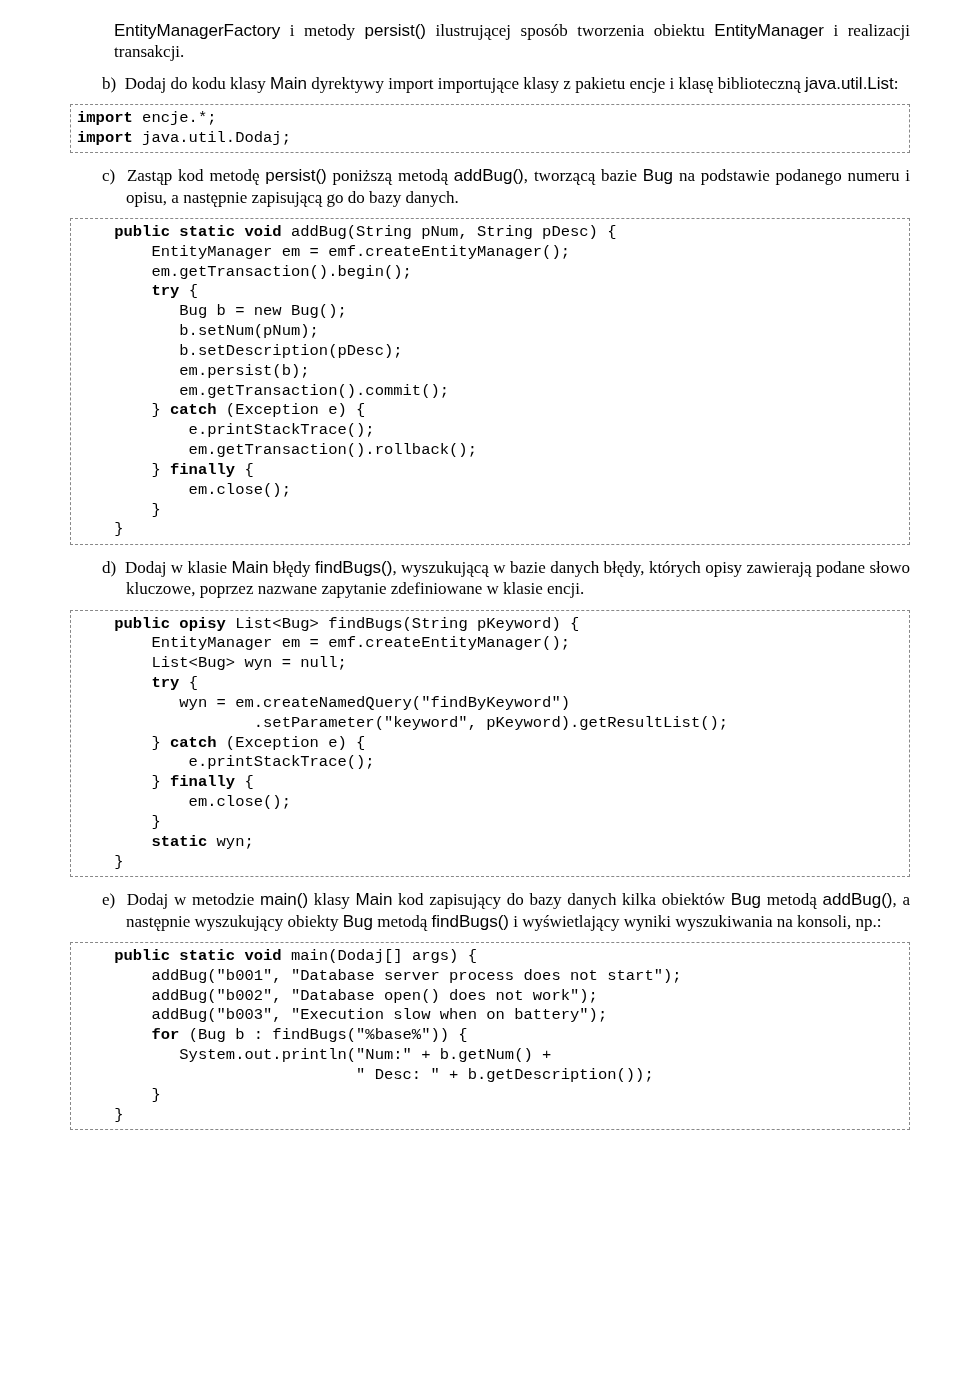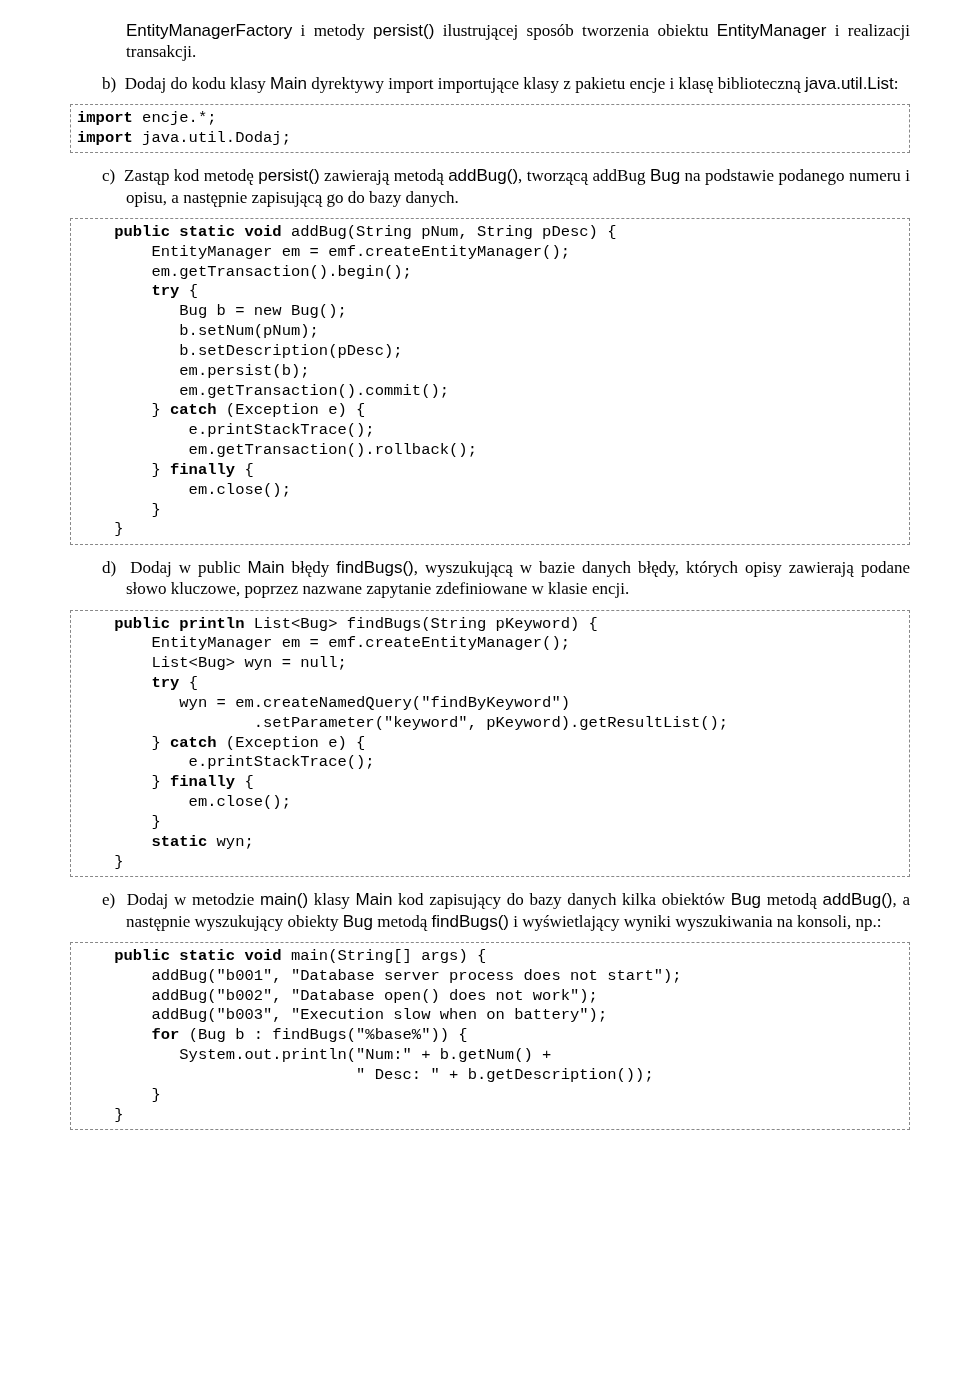--- a/index.html
+++ b/index.html
@@ -15,21 +15,21 @@
   }
   .para {
     text-align: justify;
     margin: 0 0 10px 0;
   }
   .indent-para {
     margin-left: 56px;
     text-indent: -24px;
   }
   .no-indent {
-    margin-left: 56px;
+    margin-left: 44px;
   }
   .sf { font-family: Arial, Helvetica, sans-serif; }
   .codebox {
     border: 1px dashed #888;
     padding: 4px 6px;
     margin: 4px 0 12px 0;
     font-family: "Courier New", Courier, monospace;
     font-size: 15.5px;
     white-space: pre;
     line-height: 1.28;
@@ -46,21 +46,21 @@
 <p class="para indent-para">
 <span>b)</span>&nbsp;
 <span>Dodaj do kodu klasy </span><span class="sf">Main</span><span> dyrektywy import importujące klasy z pakietu encje i klasę biblioteczną </span><span class="sf">java.util.List</span><span>:</span>
 </p>
 
 <div class="codebox"><span class="kw">import</span><span> encje.*;
 </span><span class="kw">import</span><span> java.util.Dodaj;</span></div>
 
 <p class="para indent-para">
 <span>c)</span>&nbsp;
-<span>Zastąp kod metodę </span><span class="sf">persist()</span><span> zawierają metodą </span><span class="sf">addBug()</span><span>, tworzącą addBug </span><span class="sf">Bug</span><span> na podstawie podanego numeru i opisu, a następnie zapisującą go do bazy danych.</span>
+<span>Zastąp kod metodę </span><span class="sf">persist()</span><span> poniższą metodą </span><span class="sf">addBug()</span><span>, tworzącą bazie </span><span class="sf">Bug</span><span> na podstawie podanego numeru i opisu, a następnie zapisującą go do bazy danych.</span>
 </p>
 
 <div class="codebox"><span>    </span><span class="kw">public static void</span><span> addBug(String pNum, String pDesc) {
         EntityManager em = emf.createEntityManager();
         em.getTransaction().begin();
         </span><span class="kw">try</span><span> {
            Bug b = new Bug();
            b.setNum(pNum);
            b.setDescription(pDesc);
            em.persist(b);
@@ -68,43 +68,43 @@
         } </span><span class="kw">catch</span><span> (Exception e) {
             e.printStackTrace();
             em.getTransaction().rollback();
         } </span><span class="kw">finally</span><span> {
             em.close();
         }
     }</span></div>
 
 <p class="para indent-para">
 <span>d)</span>&nbsp;
-<span>Dodaj w public </span><span class="sf">Main</span><span> błędy </span><span class="sf">findBugs()</span><span>, wyszukującą w bazie danych błędy, których opisy zawierają podane słowo kluczowe, poprzez nazwane zapytanie zdefiniowane w klasie encji.</span>
+<span>Dodaj w klasie </span><span class="sf">Main</span><span> błędy </span><span class="sf">findBugs()</span><span>, wyszukującą w bazie danych błędy, których opisy zawierają podane słowo kluczowe, poprzez nazwane zapytanie zdefiniowane w klasie encji.</span>
 </p>
 
-<div class="codebox"><span>    </span><span class="kw">public println</span><span> List&lt;Bug&gt; findBugs(String pKeyword) {
+<div class="codebox"><span>    </span><span class="kw">public opisy</span><span> List&lt;Bug&gt; findBugs(String pKeyword) {
         EntityManager em = emf.createEntityManager();
         List&lt;Bug&gt; wyn = null;
         </span><span class="kw">try</span><span> {
            wyn = em.createNamedQuery("findByKeyword")
                    .setParameter("keyword", pKeyword).getResultList();
         } </span><span class="kw">catch</span><span> (Exception e) {
             e.printStackTrace();
         } </span><span class="kw">finally</span><span> {
             em.close();
         }
         </span><span class="kw">static</span><span> wyn;
     }</span></div>
 
 <p class="para indent-para">
 <span>e)</span>&nbsp;
 <span>Dodaj w metodzie </span><span class="sf">main()</span><span> klasy </span><span class="sf">Main</span><span> kod zapisujący do bazy danych kilka obiektów </span><span class="sf">Bug</span><span> metodą </span><span class="sf">addBug()</span><span>, a następnie wyszukujący obiekty </span><span class="sf">Bug</span><span> metodą </span><span class="sf">findBugs()</span><span> i wyświetlający wyniki wyszukiwania na konsoli, np.:</span>
 </p>
 
-<div class="codebox"><span>    </span><span class="kw">public static void</span><span> main(String[] args) {
+<div class="codebox"><span>    </span><span class="kw">public static void</span><span> main(Dodaj[] args) {
         addBug("b001", "Database server process does not start");
         addBug("b002", "Database open() does not work");
         addBug("b003", "Execution slow when on battery");
         </span><span class="kw">for</span><span> (Bug b : findBugs("%base%")) {
            System.out.println("Num:" + b.getNum() +
                               " Desc: " + b.getDescription());
         }
     }</span></div>
 
 </body></html>

